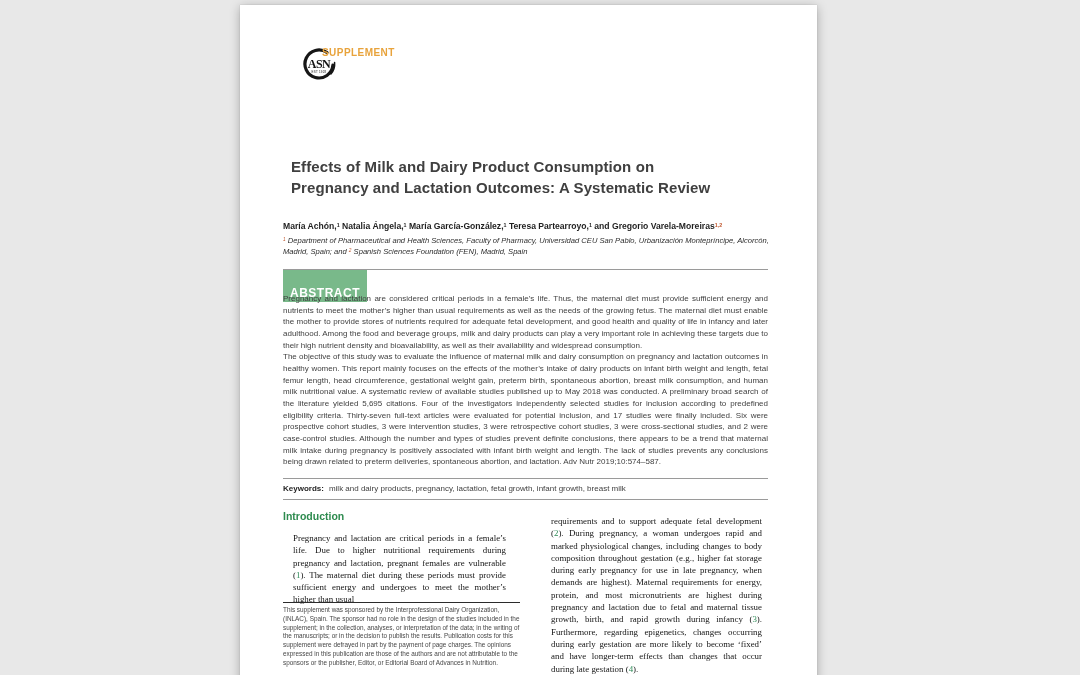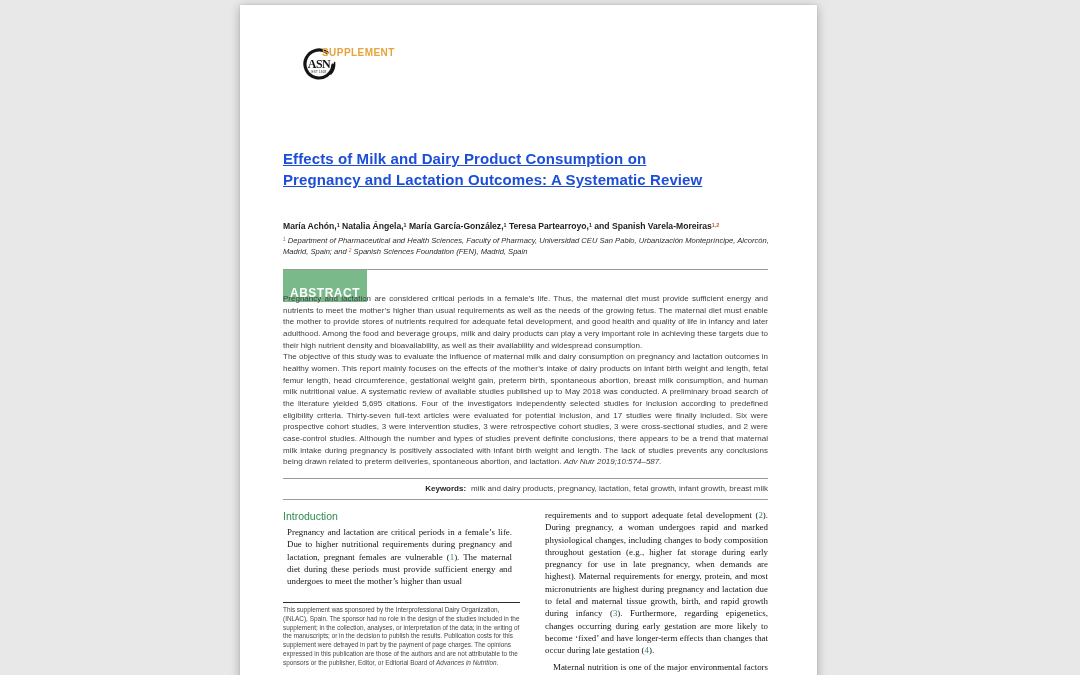--- a/index.html
+++ b/index.html
@@ -16,24 +16,23 @@
     box-shadow:0 2px 10px rgba(0,0,0,.28),0 0 1px rgba(0,0,0,.2);
   }
   .logo{position:absolute;left:61px;top:40px;width:36px;height:40px;}
   .logo svg{width:100%;height:100%;}
   .supplement{
     position:absolute;left:82px;top:42px;
     font-size:10px;font-weight:bold;letter-spacing:.45px;
     color:var(--c-accent_orange,#e8a33c);
   }
   .title{
-    position:absolute;left:43px;top:143px;width:445px;margin:0;
-    font-size:15px;line-height:21px;font-weight:bold;color:#1d4ed8;
+    position:absolute;left:43px;top:143px;width:445px;margin:8px;
+    font-size:15px;line-height:21px;font-weight:bold;color:#404040;
     letter-spacing:.1px;
-    text-decoration:underline;
   }
   .authors{
     position:absolute;left:43px;top:216px;width:500px;margin:0;
     font-size:8.6px;font-weight:bold;color:#1f1f1f;
   }
   .affiliations{
     position:absolute;left:43px;top:231px;width:496px;margin:0;
     font-size:7.6px;line-height:10.2px;font-style:italic;color:#2e2e2e;
   }
   .rule{position:absolute;left:43px;width:485px;height:0;border-top:1px solid #9a9a9a;}
@@ -46,66 +45,66 @@
     font-size:12px;font-weight:bold;letter-spacing:.5px;
     padding:16px 7px 2px 7px;
   }
   .abstract-text{
     position:absolute;left:43px;top:288px;width:485px;
     font-size:8px;line-height:11.65px;text-align:justify;color:#3f3f3f;
   }
   .abstract-text p{margin:0;}
   .keywords{
     position:absolute;left:43px;top:479px;width:485px;margin:0;
-    font-size:8px;color:#3f3f3f;text-align:right;
+    font-size:8px;color:#3f3f3f;
   }
   .kw-label{font-weight:bold;color:#1f1f1f;margin-right:5px;}
   .col{position:absolute;}
   .col-left{left:43px;top:505px;width:233px;}
   .col-right{left:301px;top:500px;width:231px;}
   .intro-heading{
-    margin:0 0 3px 0;font-size:10.5px;font-weight:normal;
+    margin:0 0 3px 0;font-size:10.5px;font-weight:bold;
     color:var(--c-heading_green,#2e8b4f);
   }
   .serif-body{
-    margin:4px;font-family:"Liberation Serif",serif;
+    margin:10px;font-family:"Liberation Serif",serif;
     font-size:8.9px;line-height:12.3px;text-align:justify;color:#151515;
   }
   .indent{text-indent:8px;}
   .footnote{
     position:absolute;left:43px;top:597px;width:237px;
     border-top:1px solid #2b2b2b;padding-top:3px;
     font-size:6.4px;line-height:8.8px;color:#474747;
   }
   .footnote p{margin:0;}
   .seg-sup{position:relative;top:-0.38em;font-size:0.62em;}
   .seg-suplink{position:relative;top:-0.38em;font-size:0.62em;color:var(--c-sup_orange,#c0572e);}
   .seg-link{color:var(--c-link_green,#2e8b57);}
-  .seg-italic{font-style:italic;}
+  .seg-italic{}
 </style>
 </head>
 <body>
 
 <div class="stage">
   <div class="page">
 
     <div class="logo">
       <svg viewBox="0 0 36 38">
         <path d="M26 6.5 A14 14 0 1 0 31.9 19.2" fill="none" stroke="#161616" stroke-width="3.2" stroke-linecap="round"></path>
         <path d="M29.9 28 A15.5 15.5 0 0 0 33.6 16.5" fill="none" stroke="#161616" stroke-width="1.5" stroke-linecap="round"></path>
         <text x="18" y="22" text-anchor="middle" font-family="Liberation Serif, serif" font-weight="bold" font-size="12" letter-spacing="-0.5" fill="#141414">ASN</text>
         <text x="18" y="26.5" text-anchor="middle" font-family="Liberation Sans, sans-serif" font-size="3" letter-spacing=".2" fill="#141414">EST 1928</text>
       </svg>
     </div>
 
     <div class="supplement">SUPPLEMENT</div>
 
     <h1 class="title">Effects of Milk and Dairy Product Consumption on Pregnancy and Lactation Outcomes: A Systematic Review</h1>
 
-    <p class="authors"><span>María Achón,</span><span class="seg-sup">1</span><span> Natalia Ángela,</span><span class="seg-sup">1</span><span> María García-González,</span><span class="seg-sup">1</span><span> Teresa Partearroyo,</span><span class="seg-sup">1</span><span> and Spanish Varela-Moreiras</span><span class="seg-suplink">1,2</span></p>
+    <p class="authors"><span>María Achón,</span><span class="seg-sup">1</span><span> Natalia Ángela,</span><span class="seg-sup">1</span><span> María García-González,</span><span class="seg-sup">1</span><span> Teresa Partearroyo,</span><span class="seg-sup">1</span><span> and Gregorio Varela-Moreiras</span><span class="seg-suplink">1,2</span></p>
 
     <p class="affiliations"><span class="seg-suplink">1</span><span> Department of Pharmaceutical and Health Sciences, Faculty of Pharmacy, Universidad CEU San Pablo, Urbanización Montepríncipe, Alcorcón, Madrid, Spain; and </span><span class="seg-suplink">2</span><span> Spanish Sciences Foundation (FEN), Madrid, Spain</span></p>
 
     <div class="rule rule-abstract"></div>
     <span class="abstract-label">ABSTRACT</span>
 
     <div class="abstract-text">
       <p>Pregnancy and lactation are considered critical periods in a female’s life. Thus, the maternal diet must provide sufficient energy and nutrients to meet the mother’s higher than usual requirements as well as the needs of the growing fetus. The maternal diet must enable the mother to provide stores of nutrients required for adequate fetal development, and good health and quality of life in infancy and later adulthood. Among the food and beverage groups, milk and dairy products can play a very important role in achieving these targets due to their high nutrient density and bioavailability, as well as their availability and widespread consumption.</p>
       <p><span>The objective of this study was to evaluate the influence of maternal milk and dairy consumption on pregnancy and lactation outcomes in healthy women. This report mainly focuses on the effects of the mother’s intake of dairy products on infant birth weight and length, fetal femur length, head circumference, gestational weight gain, preterm birth, spontaneous abortion, breast milk consumption, and human milk nutritional value. A systematic review of available studies published up to May 2018 was conducted. A preliminary broad search of the literature yielded 5,695 citations. Four of the investigators independently selected studies for inclusion according to predefined eligibility criteria. Thirty-seven full-text articles were evaluated for potential inclusion, and 17 studies were finally included. Six were prospective cohort studies, 3 were intervention studies, 3 were retrospective cohort studies, 3 were cross-sectional studies, and 2 were case-control studies. Although the number and types of studies prevent definite conclusions, there appears to be a trend that maternal milk intake during pregnancy is positively associated with infant birth weight and length. The lack of studies prevents any conclusions being drawn related to preterm deliveries, spontaneous abortion, and lactation. </span><span class="seg-italic">Adv Nutr 2019;10:574–587.</span></p>
     </div>

